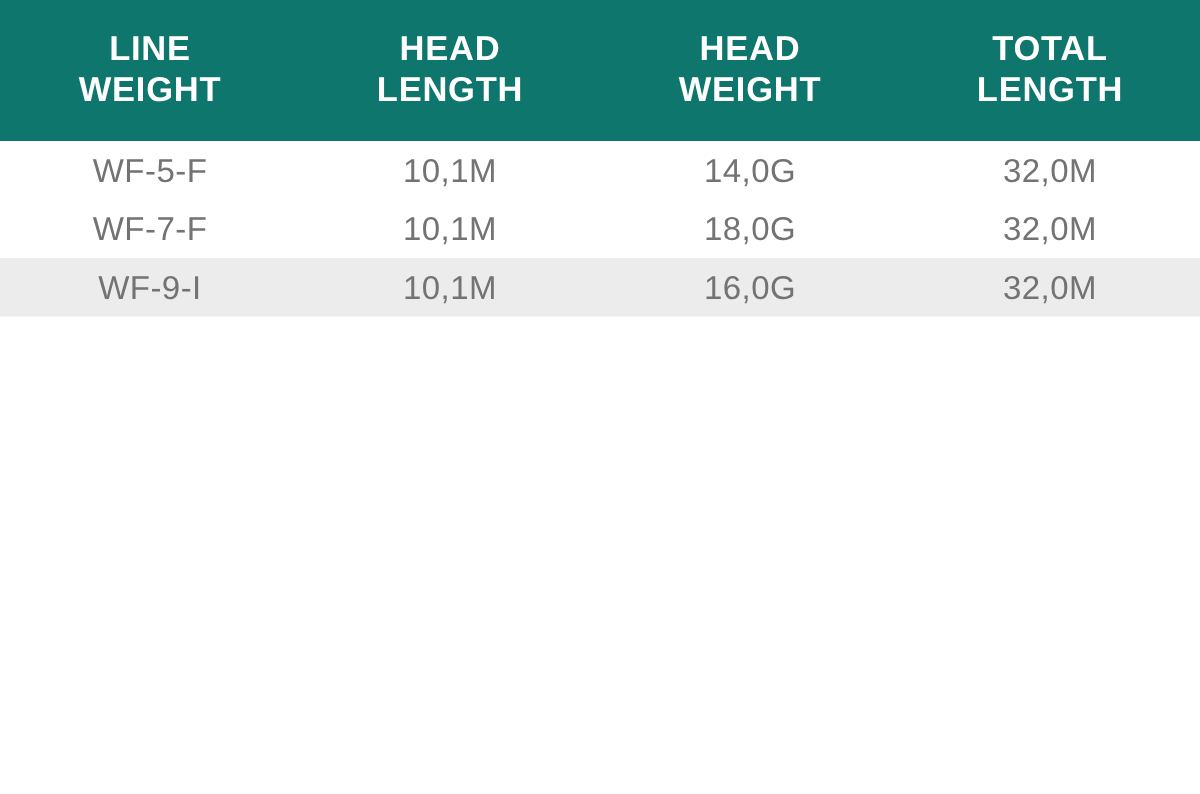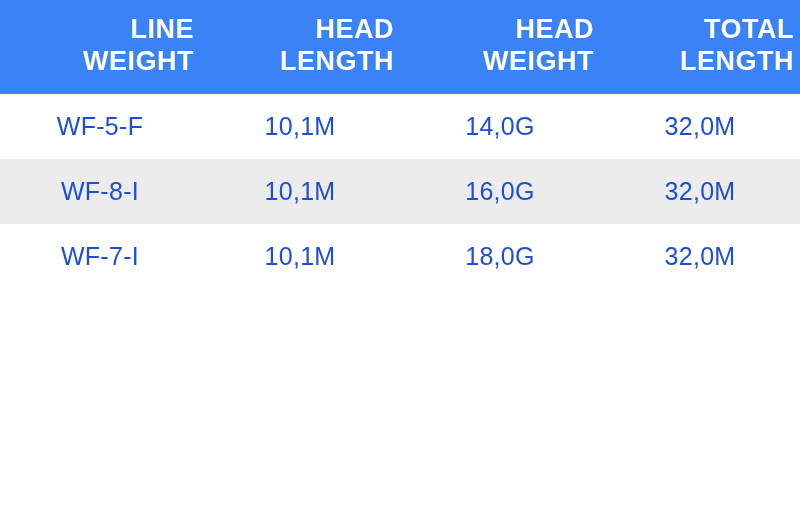--- a/index.html
+++ b/index.html
@@ -17,43 +17,43 @@
     width: 800px;
     border-collapse: collapse;
     table-layout: fixed;
   }
   .spec-table col.c0 { width: 200px; }
   .spec-table col.c1 { width: 200px; }
   .spec-table col.c2 { width: 200px; }
   .spec-table col.c3 { width: 200px; }
 
   thead th {
-    background: #3b82f6;
+    background: #0f766e;
     color: #ffffff;
-    font-size: 27px;
+    font-size: 23px;
     font-weight: bold;
     letter-spacing: 0.5px;
     line-height: 1.18;
     padding: 14px 6px 16px 6px;
-    text-align: right;
+    text-align: center;
     vertical-align: middle;
     text-transform: uppercase;
     height: 94px;
     box-sizing: border-box;
   }
   thead th .hw {
     display: block;
     white-space: nowrap;
   }
   tbody td {
-    font-size: 25px;
-    color: #1d4ed8;
+    font-size: 22px;
+    color: #737373;
     text-align: center;
     vertical-align: middle;
-    height: 65px;
+    height: 39px;
     padding: 0;
     border: none;
     letter-spacing: 0.3px;
   }
   tbody tr.odd td {
     background: #ffffff;
   }
   tbody tr.even td {
     background: #ececec;
   }
@@ -88,26 +88,26 @@
       </th>
     </tr>
   </thead>
   <tbody>
     <tr class="odd">
       <td>WF-5-F</td>
       <td>10,1M</td>
       <td>14,0G</td>
       <td>32,0M</td>
     </tr>
+    <tr class="odd">
+      <td>WF-7-F</td>
+      <td>10,1M</td>
+      <td>18,0G</td>
+      <td>32,0M</td>
+    </tr>
     <tr class="even">
-      <td>WF-8-I</td>
+      <td>WF-9-I</td>
       <td>10,1M</td>
       <td>16,0G</td>
-      <td>32,0M</td>
-    </tr>
-    <tr class="odd">
-      <td>WF-7-I</td>
-      <td>10,1M</td>
-      <td>18,0G</td>
       <td>32,0M</td>
     </tr>
   </tbody>
 </table>
 
 </body></html>

